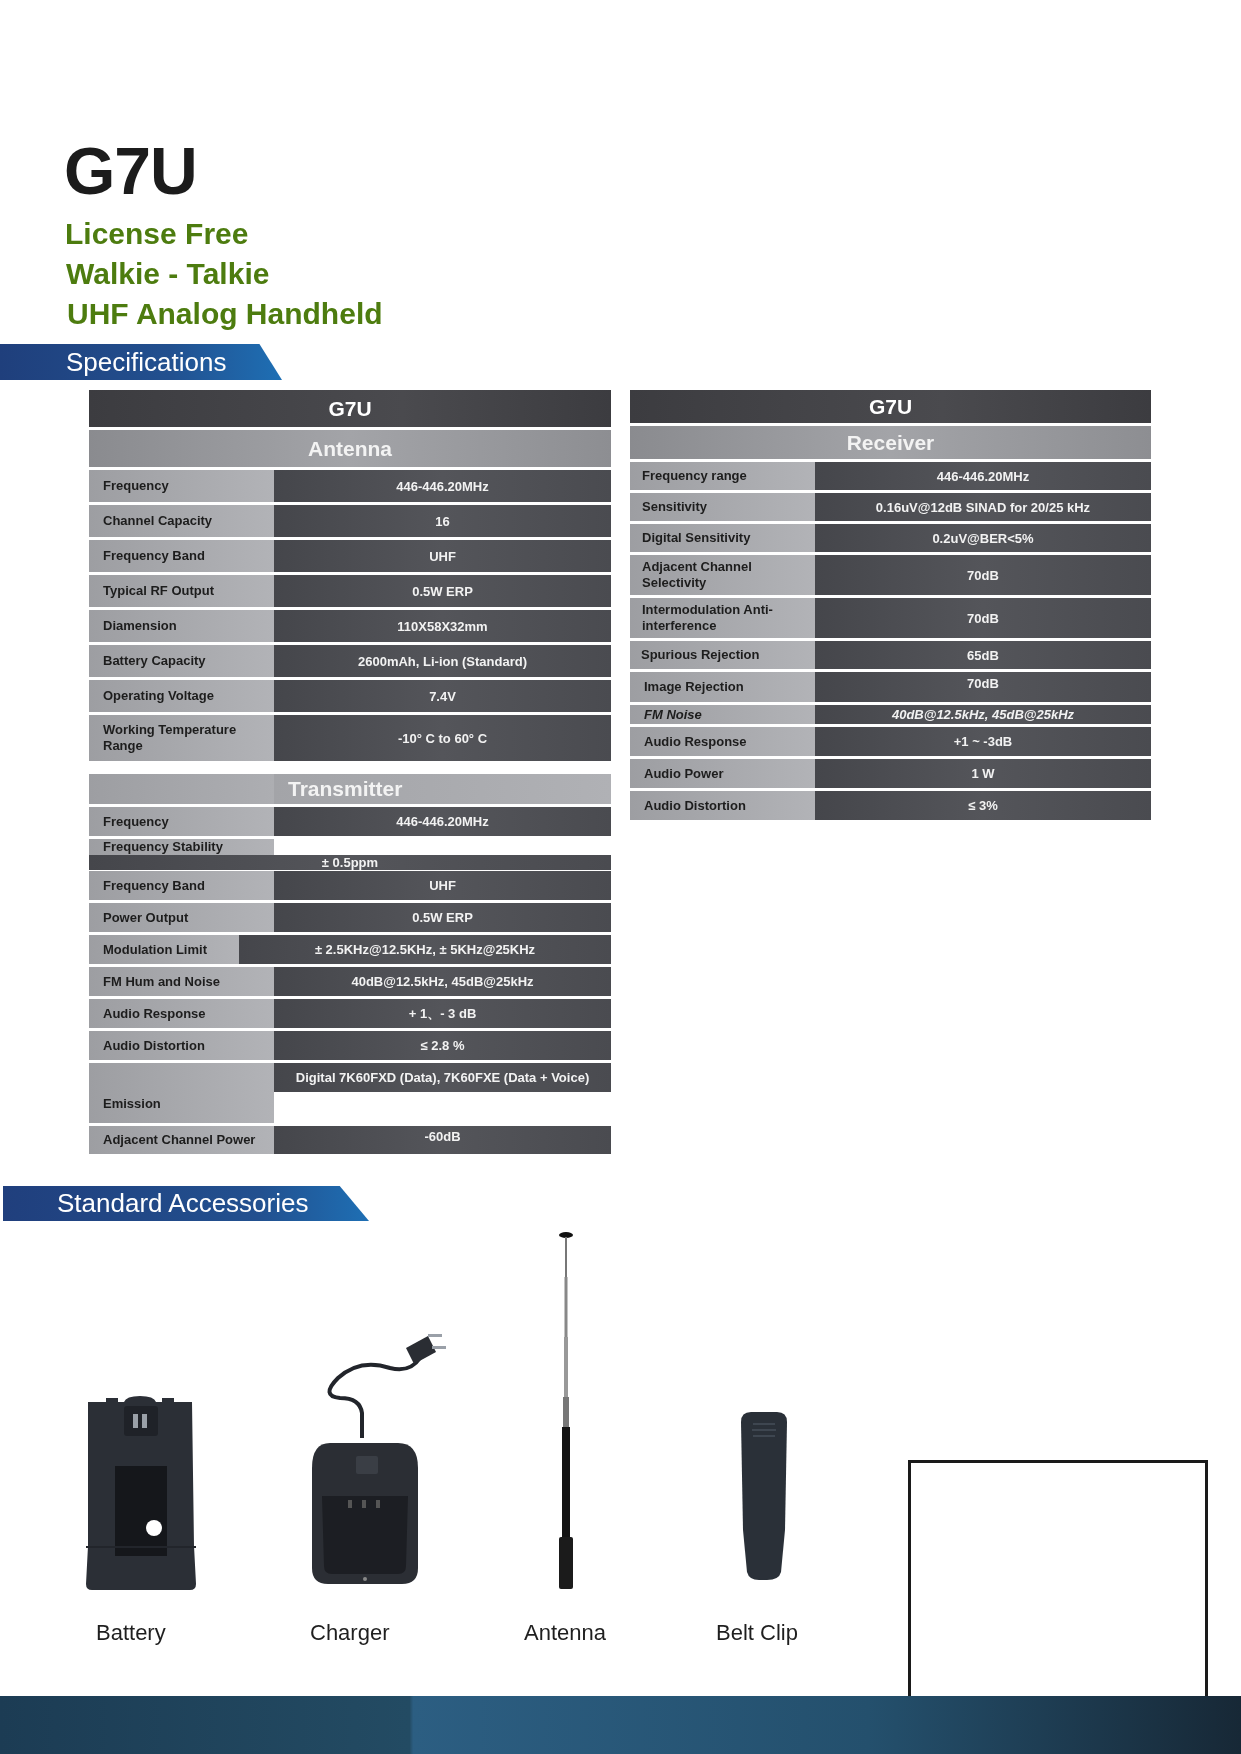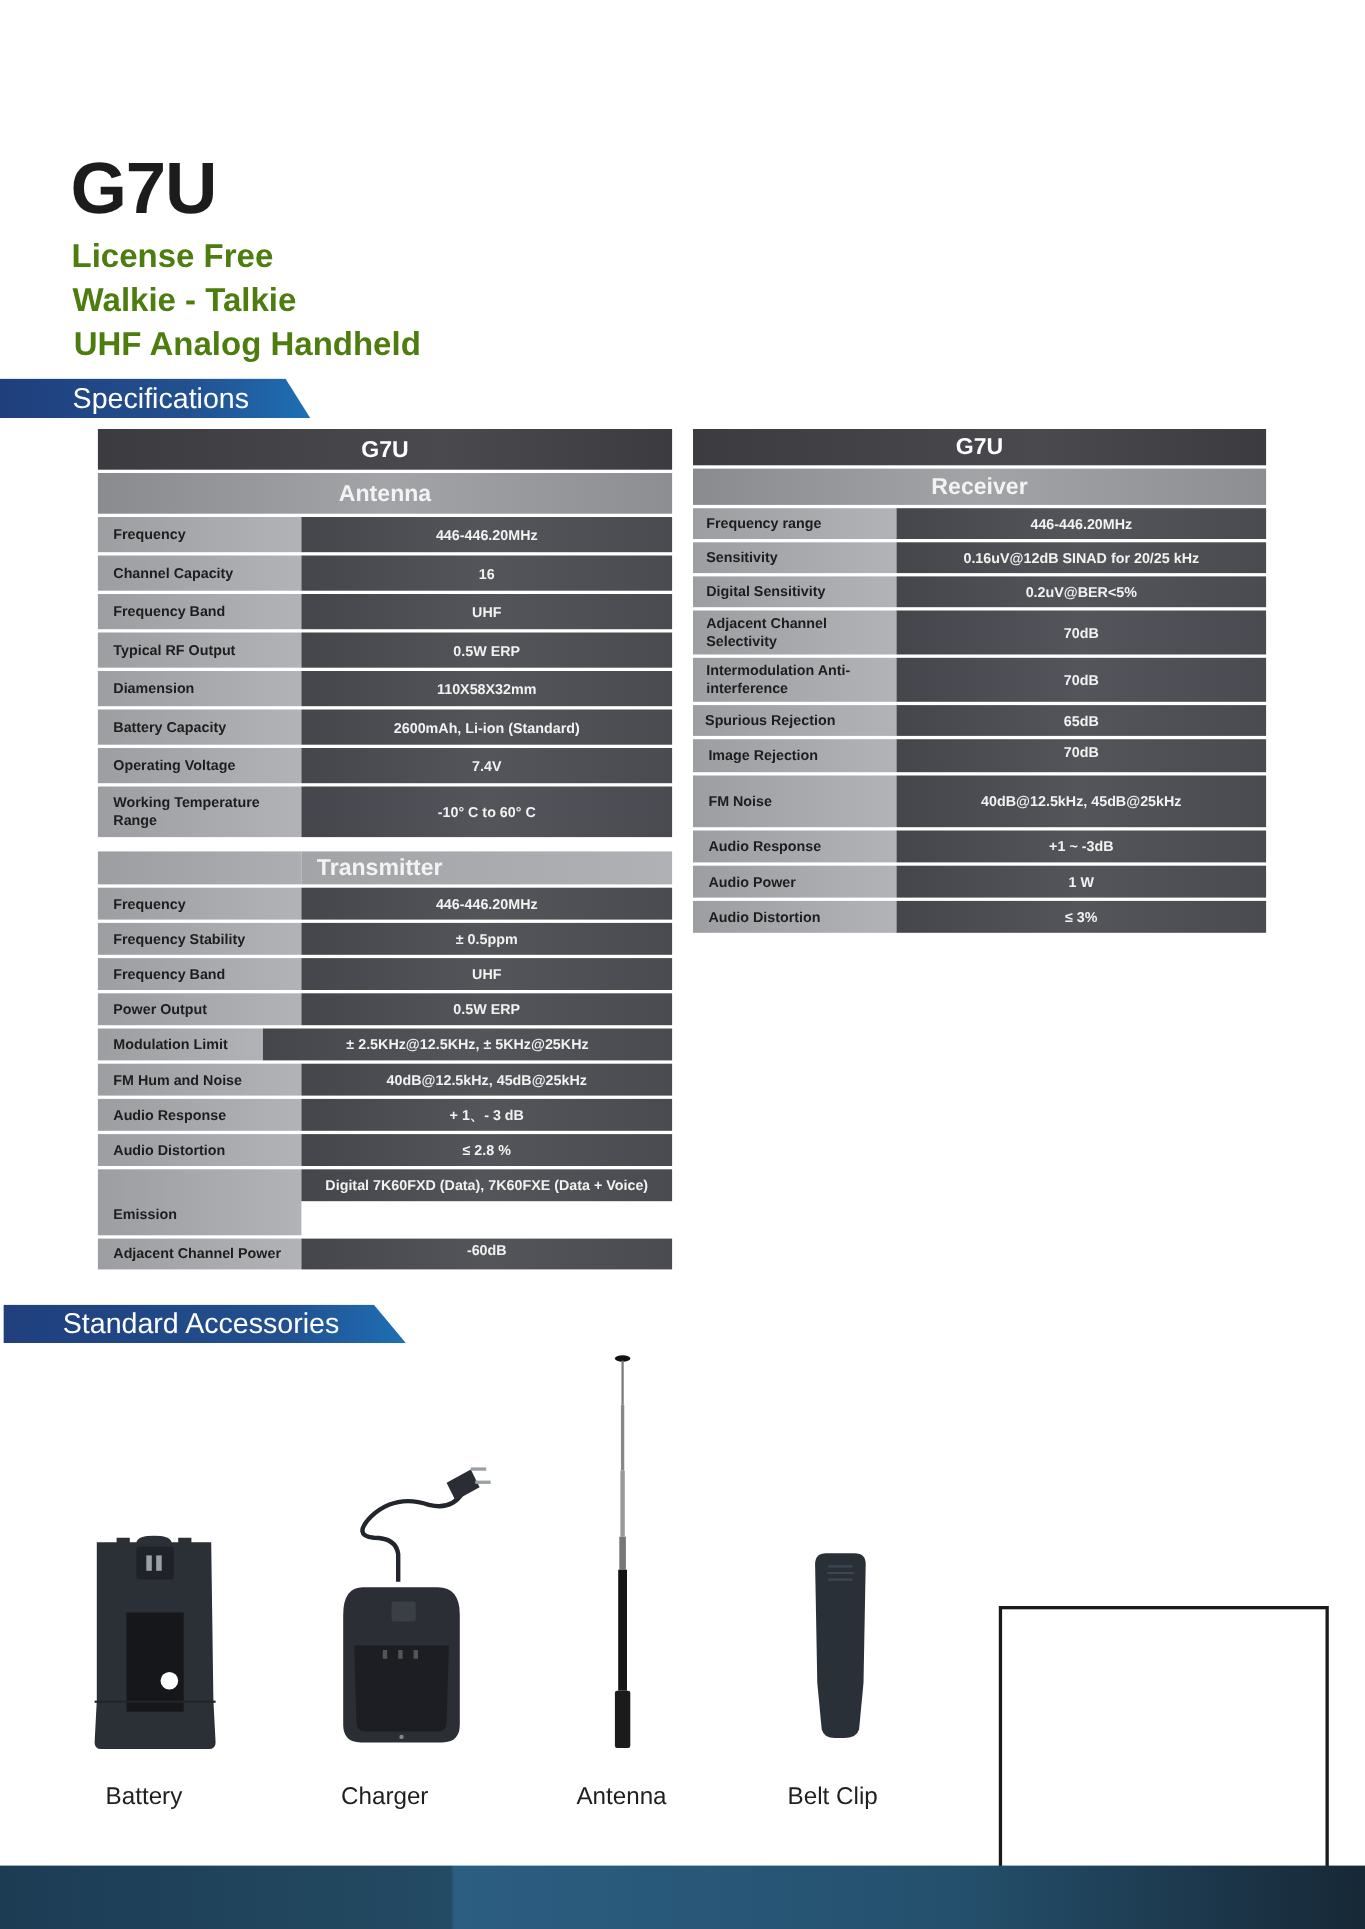--- a/index.html
+++ b/index.html
@@ -74,21 +74,21 @@
 
 <div class="table" style="left:89px;top:774px;width:522px;">
   <div class="row" style="height:30px;margin-bottom:3px;">
     <div style="width:185px;background:linear-gradient(90deg,#9d9ea2,#adaeb2);"></div>
     <div style="flex:1;background:linear-gradient(90deg,#a3a4a8,#b0b1b5);color:#f3f3f3;font-weight:bold;font-size:21px;display:flex;align-items:center;padding-left:14px;">Transmitter</div>
   </div>
   <div class="row" style="height:29px;">
       <div class="lbl" style="width:185px;">Frequency</div>
       <div class="val">446-446.20MHz</div>
     </div>
-  <div class="row" style="height:29px;">
+  <div class="row" style="height:29px;flex-direction:column;">
       <div class="lbl" style="width:185px;">Frequency Stability</div>
       <div class="val">± 0.5ppm</div>
     </div>
   <div class="row" style="height:29px;">
       <div class="lbl" style="width:185px;">Frequency Band</div>
       <div class="val">UHF</div>
     </div>
   <div class="row" style="height:29px;">
       <div class="lbl" style="width:185px;">Power Output</div>
       <div class="val">0.5W ERP</div>
@@ -145,21 +145,21 @@
       <div class="val">70dB</div>
     </div>
   <div class="row" style="height:28px;">
       <div class="lbl" style="width:185px;padding-left:11px;">Spurious Rejection</div>
       <div class="val">65dB</div>
     </div>
   <div class="row" style="height:30px;">
       <div class="lbl" style="width:185px;padding-left:14px;">Image Rejection</div>
       <div class="val" style="align-items:flex-start;padding-top:4px;">70dB</div>
     </div>
-  <div class="row" style="height:47px;">
+  <div class="row" style="height:19px;font-style:italic;">
       <div class="lbl" style="width:185px;padding-left:14px;">FM Noise</div>
       <div class="val">40dB@12.5kHz, 45dB@25kHz</div>
     </div>
   <div class="row" style="height:29px;">
       <div class="lbl" style="width:185px;padding-left:14px;">Audio Response</div>
       <div class="val">+1 ~ -3dB</div>
     </div>
   <div class="row" style="height:29px;">
       <div class="lbl" style="width:185px;padding-left:14px;">Audio Power</div>
       <div class="val">1 W</div>

